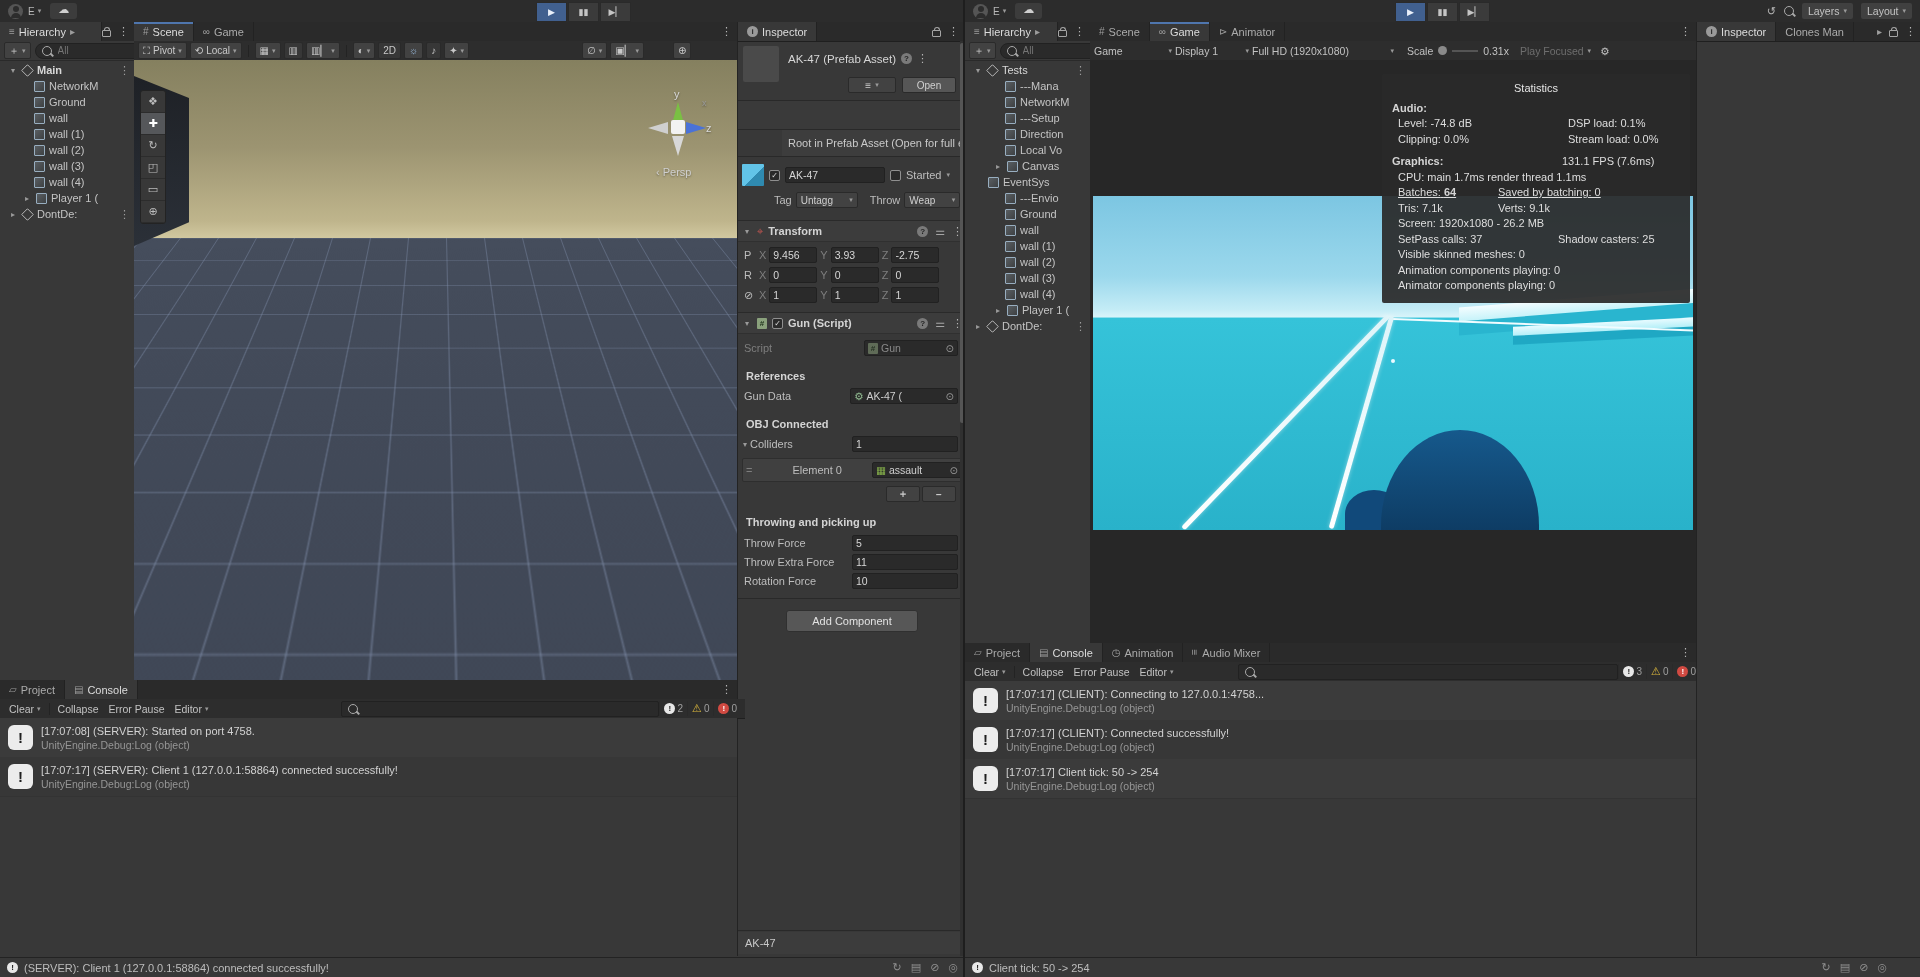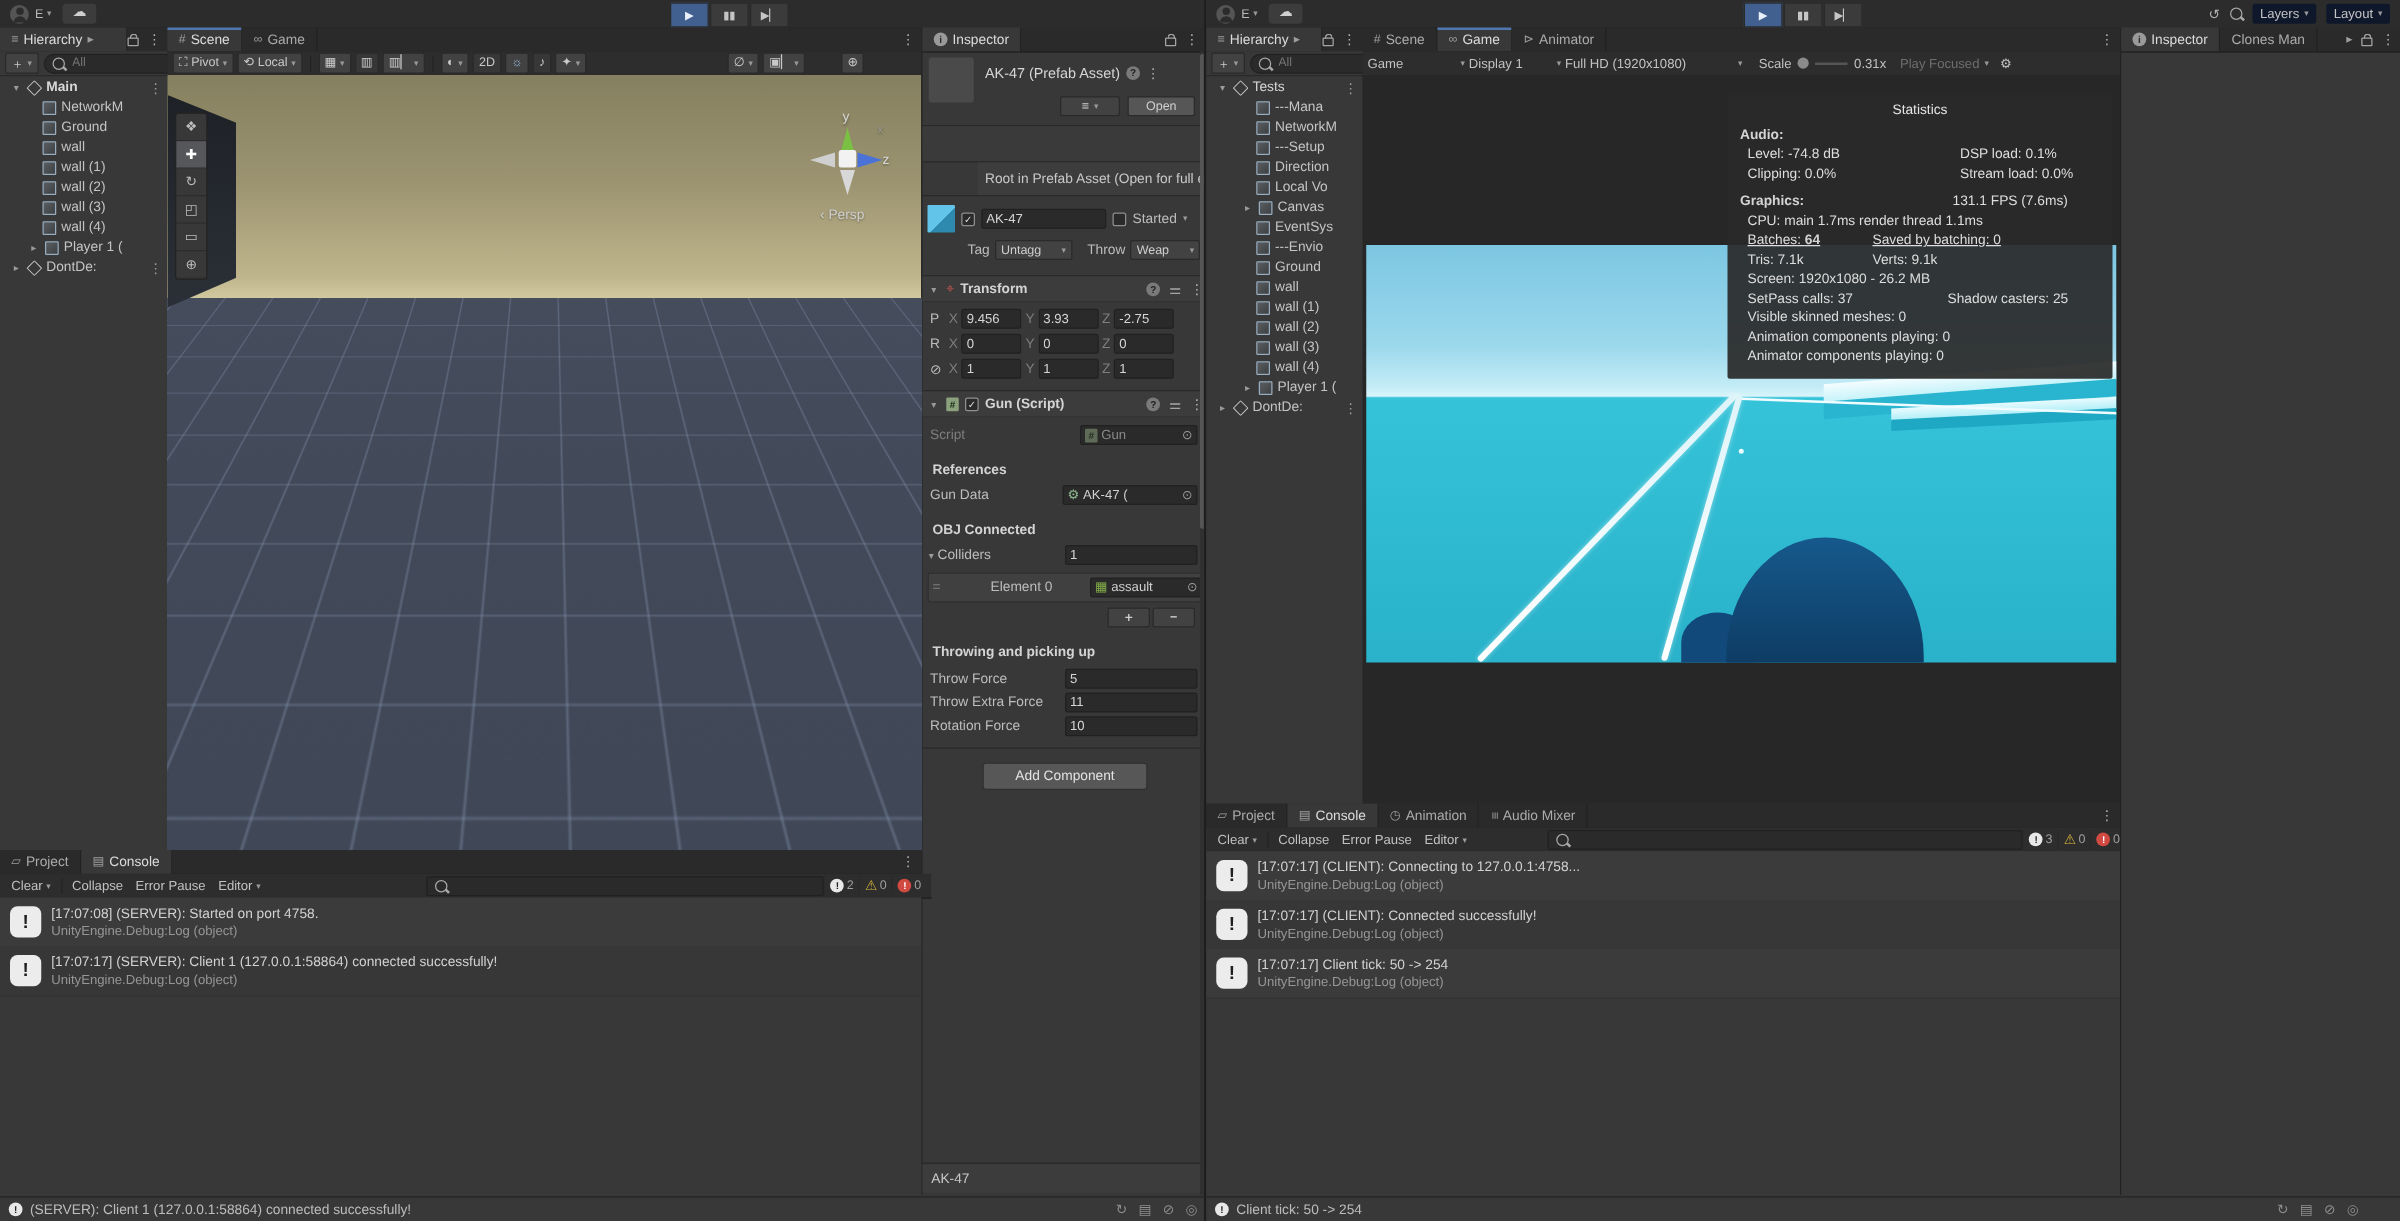--- a/index.html
+++ b/index.html
@@ -14,21 +14,21 @@
   .menubar{position:absolute;top:0;height:22px;background:#2c2c2c;border-bottom:1px solid #1d1d1d;display:flex;align-items:center;}
   .avatar{width:15px;height:15px;border-radius:50%;background:#555;margin-left:8px;position:relative;flex:none;}
   .avatar::before{content:"";position:absolute;left:4.5px;top:2.5px;width:6px;height:6px;border-radius:50%;background:#2c2c2c;}
   .avatar::after{content:"";position:absolute;left:2.5px;top:9px;width:10px;height:5px;border-radius:5px 5px 0 0;background:#2c2c2c;}
   .mb-btn{height:15px;display:inline-flex;align-items:center;gap:3px;padding:0 5px;color:#b9b9b9;font-size:10px;}
   .cloud-btn{background:#3c3c3c;border-radius:3px;height:16px;padding:0 8px;margin-left:4px;color:#cfcfcf;font-size:11px;}
   .caret{font-size:7px;color:#9a9a9a;}
   .playbar{position:absolute;top:2px;display:flex;gap:1px;}
   .pbtn{width:29px;height:18px;background:#3b3b3b;border:1px solid #2a2a2a;display:flex;align-items:center;justify-content:center;color:#c5c5c5;font-size:9px;}
   .pbtn.on{background:#41608f;color:#eaf0fa;}
-  .topright-btn{height:16px;background:#0f172a;border-radius:2px;display:inline-flex;align-items:center;gap:4px;padding:0 6px;color:#c3c3c3;font-size:10.5px;}
+  .topright-btn{height:16px;background:#404040;border-radius:2px;display:inline-flex;align-items:center;gap:4px;padding:0 6px;color:#c3c3c3;font-size:10.5px;}
   .mag{width:8px;height:8px;border:1.5px solid #a9a9a9;border-radius:50%;position:relative;flex:none;}
   .mag::after{content:"";position:absolute;left:7px;top:7px;width:4px;height:1.5px;background:#a9a9a9;transform:rotate(45deg);}
 
   
   .tabbar{position:absolute;height:19px;background:#2a2a2a;border-bottom:1px solid #1f1f1f;display:flex;align-items:stretch;font-size:11px;}
   .tab{display:flex;align-items:center;gap:4px;padding:0 9px;background:#2a2a2a;color:#ababab;border-right:1px solid #222;position:relative;}
   .tab.active{background:#383838;color:#dcdcdc;}
   .tab.focus::before{content:"";position:absolute;left:0;right:0;top:0;height:2px;background:#4f76ae;}
   .ticon{font-size:10px;color:#9d9d9d;}
   .hicons{margin-left:auto;display:flex;align-items:center;gap:7px;padding-right:5px;color:#a5a5a5;}
@@ -571,21 +571,21 @@
         </div>
       <div class="trow" style="padding-left:40px;">
           <span class="cube"></span>
           <span>Local Vo</span>
         </div>
       <div class="trow" style="padding-left:28px;">
           <span class="exp">▸</span>
           <span class="cube"></span>
           <span>Canvas</span>
         </div>
-      <div class="trow" style="padding-left:40px;">
+      <div class="trow" style="padding-left:23px;">
           <span class="cube"></span>
           <span>EventSys</span>
         </div>
       <div class="trow" style="padding-left:40px;">
           <span class="cube"></span>
           <span>---Envio</span>
         </div>
       <div class="trow" style="padding-left:40px;">
           <span class="cube"></span>
           <span>Ground</span>

